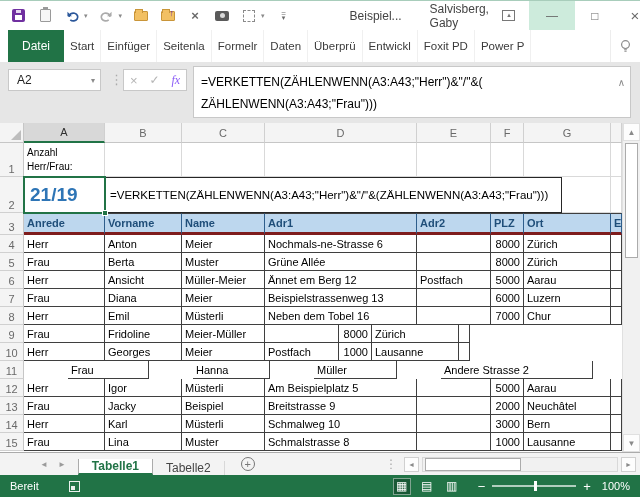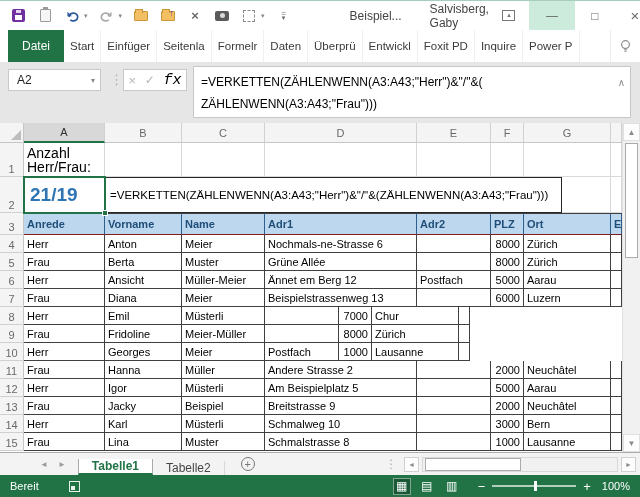--- a/index.html
+++ b/index.html
@@ -41,36 +41,36 @@
   .rtab { display:flex; align-items:center; padding:0 6px; font-size:11.5px; color:#3b3b3b; border-right:1px solid #f0f0f0; white-space:nowrap; overflow:hidden; }
   .tellme { display:flex; align-items:center; gap:5px; color:#8c8c8c; font-size:11.5px; padding:0 8px; border-left:1px solid #ededed; white-space:nowrap; }
   
   .fband { position:absolute; top:62px; left:0; right:0; height:61px; background:#e6e6e6; }
   .namebox { position:absolute; left:8px; top:7px; width:93px; height:22px; background:#fff; border:1px solid #c8c8c8; display:flex; align-items:center; padding-left:8px; font-size:12px; color:#222; }
   .namebox .dd { margin-left:auto; margin-right:5px; font-size:8px; color:#8a8a8a; }
   .vdots { position:absolute; left:110px; top:10px; color:#aaa; font-size:13px; }
   .fbtns { position:absolute; left:123px; top:7px; width:64px; height:22px; background:#fff; border:1px solid #c8c8c8; display:flex; align-items:center; justify-content:space-around; }
   .fbtn-x { color:#b5b5b5; font-size:13px; }
   .fbtn-ok { color:#b5b5b5; font-size:12px; }
-  .fbtn-fx { font-family:Liberation Mono, monospace; font-style:italic; font-size:15px; color:#000000; }
+  .fbtn-fx { font-family:Liberation Serif, serif; font-style:italic; font-size:12px; color:#8b5cf6; }
   .fmla { position:absolute; left:193px; top:4px; right:9px; height:52px; background:#fff; border:1px solid #c8c8c8; font-size:12px; color:#000; line-height:22px; padding:4px 20px 0 7px; white-space:nowrap; overflow:hidden; }
   .fmla .collapse { position:absolute; right:5px; top:5px; font-size:10px; color:#8a8a8a; }
   
   .sheet { position:absolute; top:123px; left:0; width:622px; height:329px; background:#fff; }
   .srow { display:flex; }
   .cellbox { height:100%; flex:none; }
   .corner { background:#f4f4f4; border-right:1px solid #c6c6c6; border-bottom:1px solid #c6c6c6; position:relative; }
   .corner::after { content:""; position:absolute; right:2px; bottom:2px; border-left:10px solid transparent; border-bottom:10px solid #bdbdbd; }
   .colhdr { background:#f4f4f4; border-right:1px solid #d0d0d0; border-bottom:1px solid #c6c6c6; color:#696969; font-size:11px; display:flex; align-items:center; justify-content:center; }
   .colhdr.sel { background:#d8d8d8; border-bottom:2px solid #217346; color:#2f2f2f; }
   .rownum { background:#f4f4f4; border-right:1px solid #c6c6c6; border-bottom:1px solid #d0d0d0; color:#696969; font-size:11px; display:flex; align-items:flex-end; justify-content:center; padding-bottom:1px; flex:none; }
-  .gcell { border-right:1px solid #d9d9d9; border-bottom:1px solid #d9d9d9; font-size:14px; color:#000; display:flex; align-items:center; padding:0 3px; overflow:hidden; white-space:nowrap; flex:none; background:#fff; }
+  .gcell { border-right:1px solid #d9d9d9; border-bottom:1px solid #d9d9d9; font-size:10px; color:#000; display:flex; align-items:center; padding:0 3px; overflow:hidden; white-space:nowrap; flex:none; background:#fff; }
   .tcell { border-right:1px solid #3f3f3f; border-bottom:1px solid #3f3f3f; font-size:11px; color:#000; display:flex; align-items:center; padding:0 3px; overflow:hidden; white-space:nowrap; flex:none; background:#fff; }
   .tcell.num { justify-content:flex-end; }
-  .thead { background:#bdd7ee; color:#1f4e79; font-weight:bold; border-right:1px solid #2e5e8c; border-bottom:1px solid #7f1d1d; border-top:1px solid #3f3f3f; }
+  .thead { background:#bdd7ee; color:#1f4e79; font-weight:bold; border-right:1px solid #2e5e8c; border-bottom:3px solid #7f1d1d; border-top:1px solid #3f3f3f; }
   .a1cell { flex-direction:column; align-items:flex-start; justify-content:flex-end; line-height:14px; padding-bottom:2px; }
   .a2cell { font-size:19px; font-weight:bold; color:#2e75b6; padding-left:6px; }
   .fbox { position:absolute; left:105px; top:54px; width:457px; height:36px; background:#fff; border:1px solid #262626; display:flex; align-items:center; padding-left:4px; font-size:11.5px; color:#000; white-space:nowrap; overflow:hidden; }
   .sel-a2 { position:absolute; left:23px; top:53px; width:83px; height:38px; border:2px solid #217346; pointer-events:none; }
   .sel-a2 .handle { position:absolute; right:-4px; bottom:-4px; width:6px; height:6px; background:#217346; border:1px solid #fff; }
   
   .vscroll { position:absolute; left:622px; top:123px; width:18px; height:329px; background:#f1f1f1; border-left:1px solid #e0e0e0; }
   .vs-btn { height:18px; display:flex; align-items:center; justify-content:center; font-size:8px; color:#8a8a8a; border:1px solid #e0e0e0; background:#fdfdfd; }
   .vs-down { position:absolute; bottom:0; left:0; right:0; }
   .vs-thumb { position:absolute; top:20px; left:2px; width:13px; height:115px; background:#fff; border:1px solid #ababab; }
@@ -156,21 +156,20 @@
   <div class="datei-tab">Datei</div>
   <div class="rtabs" id="ribbon-tabs">
       <div class="rtab">Start</div>
       <div class="rtab">Einfüger</div>
       <div class="rtab">Seitenla</div>
       <div class="rtab">Formelr</div>
       <div class="rtab">Daten</div>
       <div class="rtab">Überprü</div>
       <div class="rtab">Entwickl</div>
       <div class="rtab">Foxit PD</div>
-      <div class="rtab">Inquire</div>
       <div class="rtab">Power P</div>
     </div>
   <div class="tellme">
     <span>
       <svg width="13" height="14" viewBox="0 0 14 15">
           <circle cx="7" cy="6" r="4.2" fill="none" stroke="#8c8c8c" stroke-width="1.3"></circle>
           <path d="M5.5 11 h3 M5.8 13 h2.4" stroke="#8c8c8c" stroke-width="1.2" fill="none"></path>
         </svg>
     </span>
 
@@ -286,20 +285,21 @@
       <div class="tcell" style="width: 74px;"></div>
       <div class="tcell num" style="width: 33px;">6000</div>
       <div class="tcell" style="width: 87px;">Luzern</div>
       <div class="tcell" style="width: 11px;"></div>
     </div>
     <div class="srow" style="height: 18px;">
       <div class="rownum" style="width: 24px;">8</div>
       <div class="tcell" style="width: 81px;">Herr</div>
       <div class="tcell" style="width: 77px;">Emil</div>
       <div class="tcell" style="width: 83px;">Müsterli</div>
+      <div class="tcell" style="width: 152px;">Neben dem Tobel 16</div>
       <div class="tcell" style="width: 74px;"></div>
       <div class="tcell num" style="width: 33px;">7000</div>
       <div class="tcell" style="width: 87px;">Chur</div>
       <div class="tcell" style="width: 11px;"></div>
     </div>
     <div class="srow" style="height: 18px;">
       <div class="rownum" style="width: 24px;">9</div>
       <div class="tcell" style="width: 81px;">Frau</div>
       <div class="tcell" style="width: 77px;">Fridoline</div>
       <div class="tcell" style="width: 83px;">Meier-Müller</div>
@@ -311,21 +311,21 @@
     <div class="srow" style="height: 18px;">
       <div class="rownum" style="width: 24px;">10</div>
       <div class="tcell" style="width: 81px;">Herr</div>
       <div class="tcell" style="width: 77px;">Georges</div>
       <div class="tcell" style="width: 83px;">Meier</div>
       <div class="tcell" style="width: 74px;">Postfach</div>
       <div class="tcell num" style="width: 33px;">1000</div>
       <div class="tcell" style="width: 87px;">Lausanne</div>
       <div class="tcell" style="width: 11px;"></div>
     </div>
-    <div class="srow" style="height: 18px;">
+    <div class="srow" style="height: 18px; gap: 44px;">
       <div class="rownum" style="width: 24px;">11</div>
       <div class="tcell" style="width: 81px;">Frau</div>
       <div class="tcell" style="width: 77px;">Hanna</div>
       <div class="tcell" style="width: 83px;">Müller</div>
       <div class="tcell" style="width: 152px;">Andere Strasse 2</div>
       <div class="tcell" style="width: 74px;"></div>
       <div class="tcell num" style="width: 33px;">2000</div>
       <div class="tcell" style="width: 87px;">Neuchâtel</div>
       <div class="tcell" style="width: 11px;"></div>
     </div>

